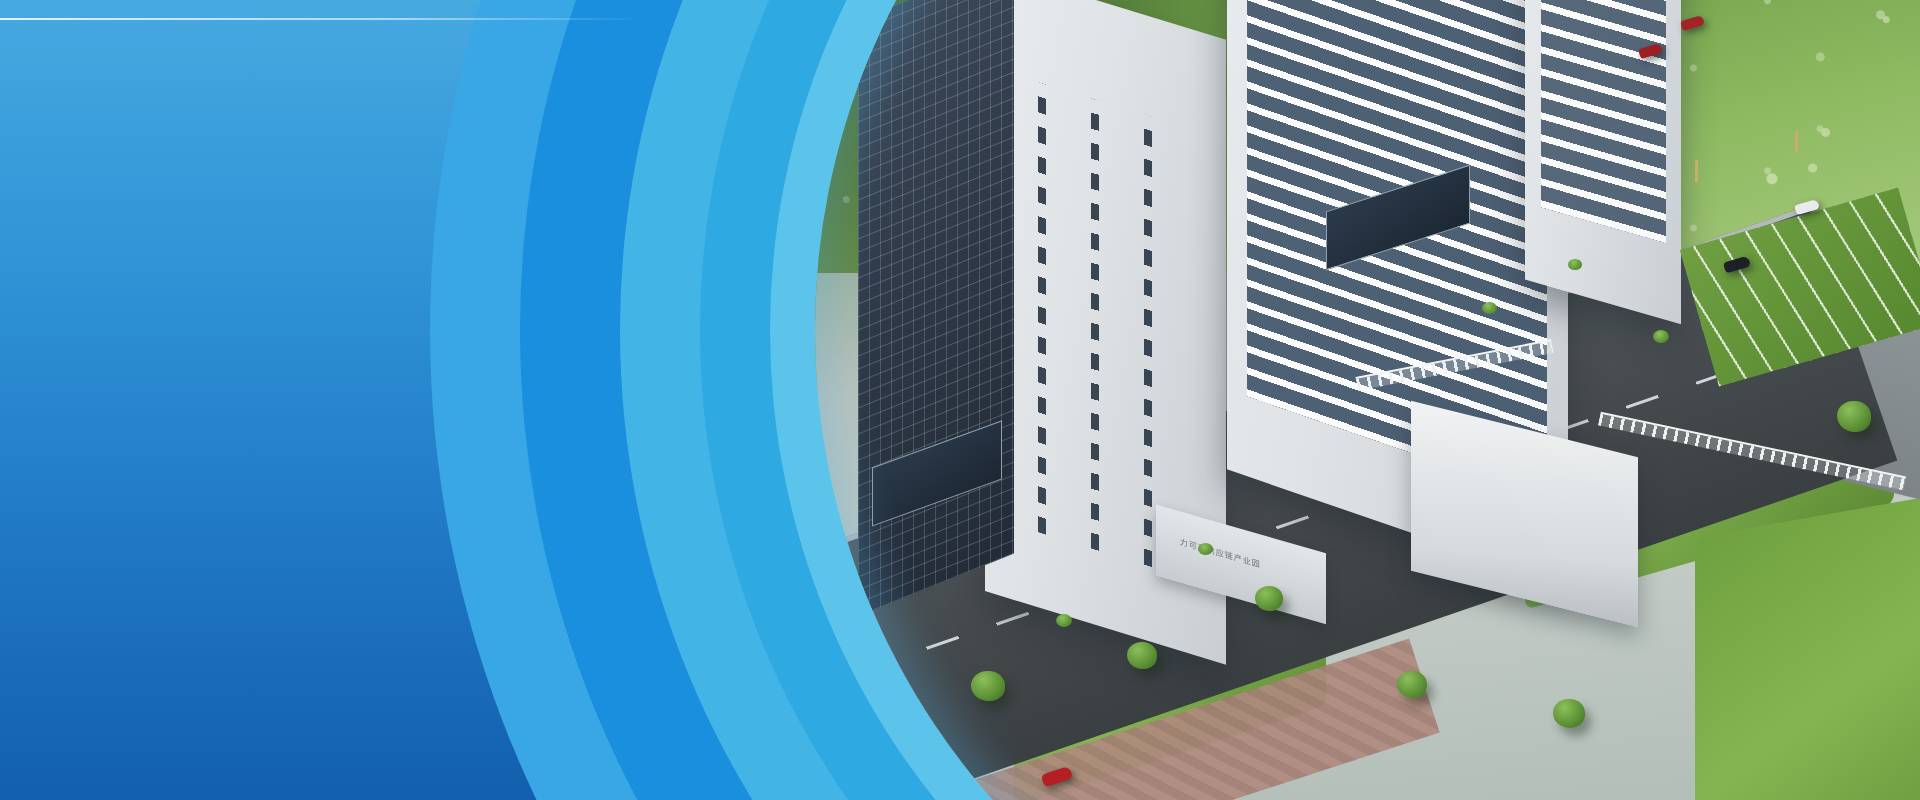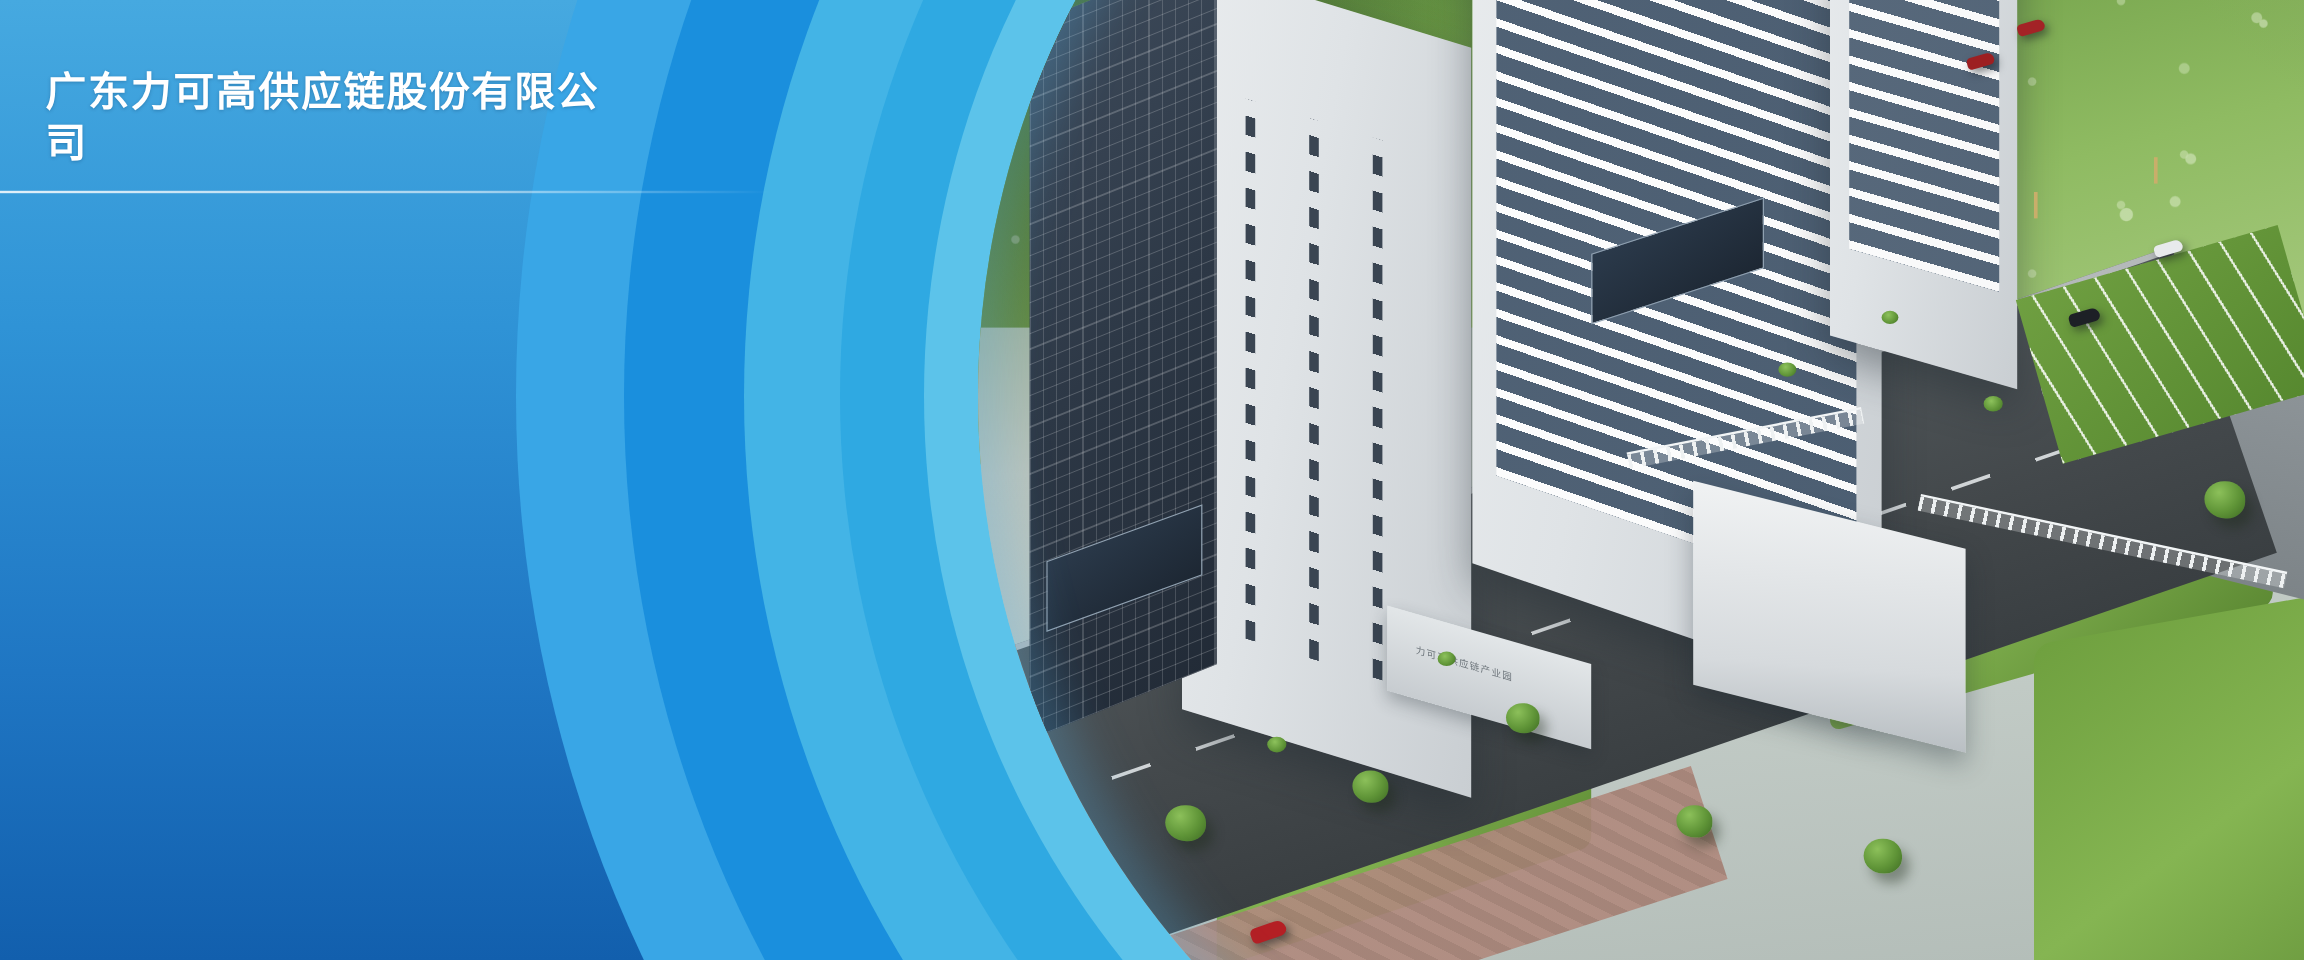--- a/index.html
+++ b/index.html
@@ -385,19 +385,18 @@
       <div class="bush" style="left:27%; top:65%; width:15px; height:12px;"></div>
       <div class="bush" style="left:47%; top:48%; width:15px; height:12px;"></div>
       <div class="bush" style="left:53%; top:45%; width:14px; height:11px;"></div>
       <div class="bush" style="left:59%; top:50%; width:16px; height:13px;"></div>
 
     </div>
     <div class="disc-feather"></div>
   </div>
 
   <div class="text-col">
-    <h1 class="title">广东力可高供应链股份有限公司</h1>
     <div class="rule"></div>
     <div class="body">
     </div>
   </div>
 
 </div>
 
 </body></html>

